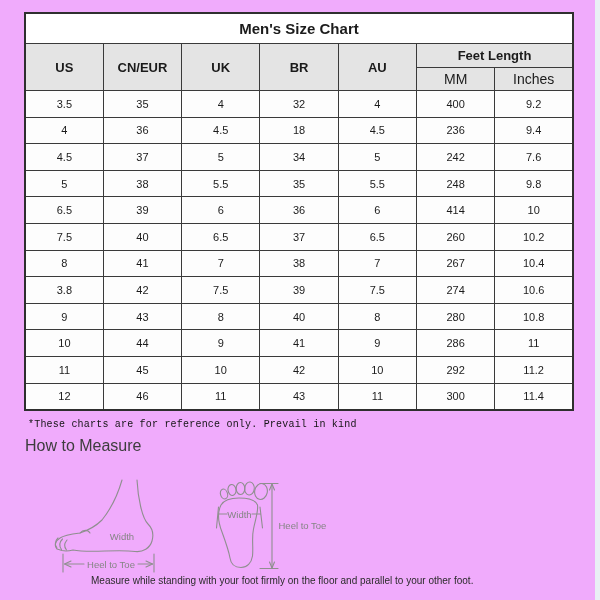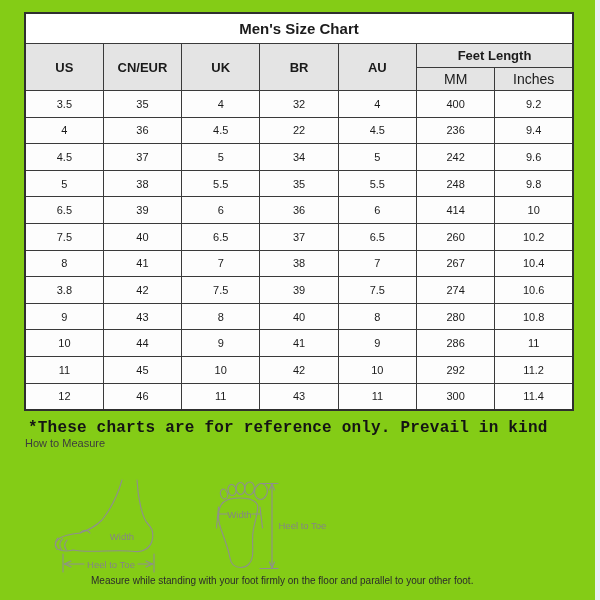--- a/index.html
+++ b/index.html
@@ -1,40 +1,40 @@
 <!DOCTYPE html>
 <html><head>
 <meta charset="utf-8">
 <style>
   html,body{margin:0;padding:0;background:#fff;}
   .canvas{
-    position:relative;width:600px;height:600px;background:#84cc16;
+    position:relative;width:600px;height:600px;background:#f0abfc;
     font-family:"Liberation Sans",sans-serif;overflow:hidden;
   }
   
   table.size-chart{
     position:absolute;left:24px;top:12px;width:548px;
     border-collapse:collapse;table-layout:fixed;
     border:2px solid #2f2f2f;background:#fff;
   }
   .size-chart th,.size-chart td{
     border:1px solid #3a3a3a;text-align:center;vertical-align:middle;
     padding:0;color:#1b1b1b;overflow:hidden;white-space:nowrap;
   }
   .title-row td{height:29px;font-size:15px;font-weight:bold;background:#fff;}
   .hdr-row th{height:23px;background:#e4e4e4;font-size:13px;font-weight:bold;}
   .sub-row th{height:22px;background:#e4e4e4;font-size:14px;font-weight:normal;}
   tbody.rows td{height:25.6px;font-size:11px;background:#fdfdfd;}
   
   .note{
     position:absolute;left:28px;top:419px;
     font-family:"Liberation Mono","DejaVu Sans Mono",monospace;
-    font-weight:bold;font-size:16px;color:#141414;letter-spacing:0.2px;
-  }
-  .htm-heading{position:absolute;left:25px;top:437px;font-size:11px;color:#3d3d3d;text-align:right;}
+    font-weight:normal;font-size:10px;color:#141414;letter-spacing:0.2px;
+  }
+  .htm-heading{position:absolute;left:25px;top:437px;font-size:16px;color:#3d3d3d;text-align:right;}
   .htm-sub{position:absolute;left:25px;top:457px;font-size:10px;color:#4a4a4a;}
   .caption{position:absolute;left:64px;top:575px;font-size:10px;color:#2b2b2b;padding-left:27px;}
   
   .diagram{position:absolute;left:40px;top:478px;width:320px;height:100px;}
   .diagram path,.diagram line,.diagram ellipse,.diagram polyline{
     fill:none;stroke:#8f8f8f;stroke-width:1.1;stroke-linecap:round;stroke-linejoin:round;
   }
   .diagram text{fill:#858585;font-family:"Liberation Sans",sans-serif;font-size:9.5px;stroke:none;}
   
   .edge-strip{position:absolute;top:0;right:0;width:5px;height:600px;background:#e9eff5;}
@@ -78,33 +78,33 @@
           <td>4</td>
           <td>32</td>
           <td>4</td>
           <td>400</td>
           <td>9.2</td>
         </tr>
         <tr>
           <td>4</td>
           <td>36</td>
           <td>4.5</td>
-          <td>22</td>
+          <td>18</td>
           <td>4.5</td>
           <td>236</td>
           <td>9.4</td>
         </tr>
         <tr>
           <td>4.5</td>
           <td>37</td>
           <td>5</td>
           <td>34</td>
           <td>5</td>
           <td>242</td>
-          <td>9.6</td>
+          <td>7.6</td>
         </tr>
         <tr>
           <td>5</td>
           <td>38</td>
           <td>5.5</td>
           <td>35</td>
           <td>5.5</td>
           <td>248</td>
           <td>9.8</td>
         </tr>

